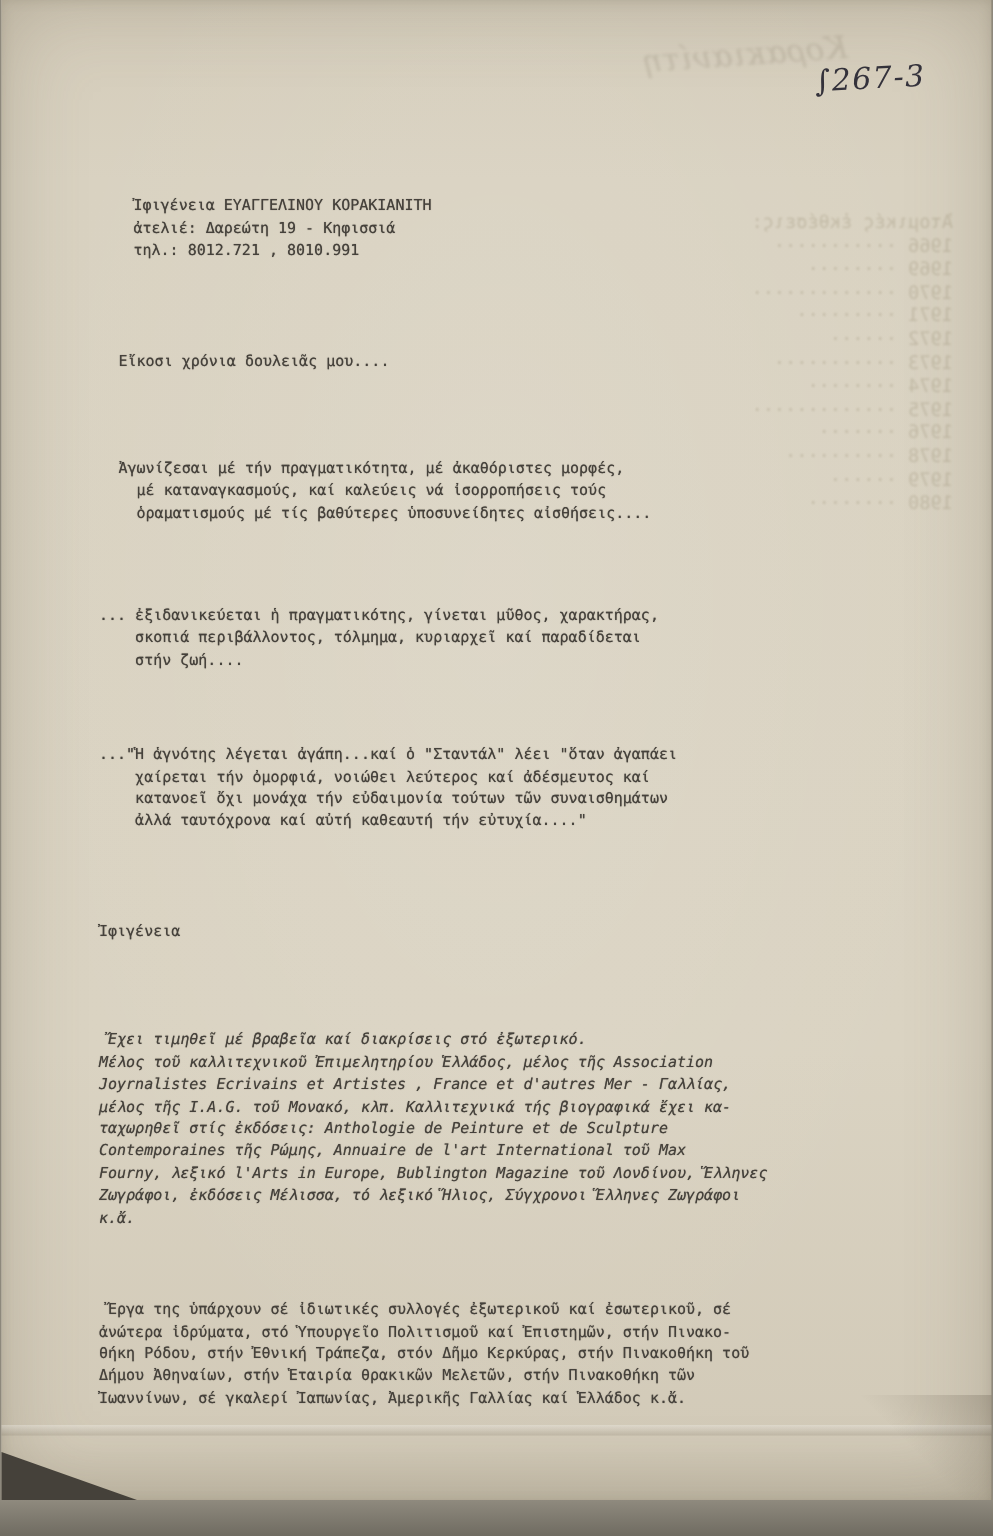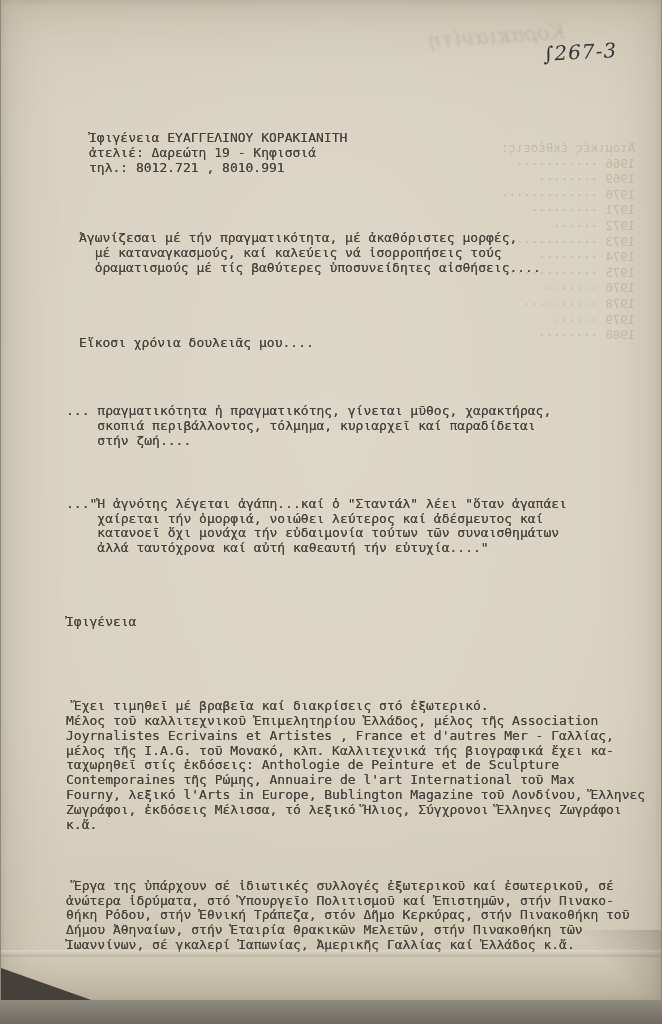--- a/index.html
+++ b/index.html
@@ -16,33 +16,33 @@
       linear-gradient(180deg,#d4ccba 0%,#d9d2c1 12%,#dad3c2 70%,#d2cab8 96%,#c4bca9 100%);
     box-shadow:
       inset 0 0 55px rgba(110,100,80,.30),
       inset 0 0 8px rgba(120,110,90,.25);
   }
   
   .doc{
     position:absolute;left:0;top:0;right:0;bottom:0;
     padding:100px 15px 0 65px;
     color:#45413b;
-    font-size:13px;line-height:14.8px;
+    font-size:10px;line-height:14.8px;
     white-space:pre;
     text-shadow:0 0 .6px rgba(66,61,53,.75);
   }
   .tblock{white-space:pre;}
   .header{margin-left:23px;line-height:15px;}
   .intro{margin-top:16px;margin-left:13px;}
   .q1{margin-top:12px;margin-left:13px;}
   .q2{margin-top:9px;}
   .q3{margin-top:4px;}
   .q4{margin-top:10px;}
   .signature{}
-  .b1{margin-top:25px;}
+  .b1{margin-top:13px;font-style:italic;}
   .b2{margin-top:2px;}
   
   .annotation{
     position:absolute;top:40px;right:44px;
     font-family:"DejaVu Serif",serif;font-style:italic;
     font-size:20px;letter-spacing:1px;color:#34323b;
     transform:rotate(-3deg);
   }
   
   .bleed-text{
@@ -87,27 +87,27 @@
 
   <div class="bleed-text"><div class="bleed-line">Ἀτομικές ἐκθέσεις:</div><div class="bleed-line">1966 ···········</div><div class="bleed-line">1969 ········</div><div class="bleed-line">1970 ·············</div><div class="bleed-line">1971 ·········</div><div class="bleed-line">1972 ······</div><div class="bleed-line">1973 ···········</div><div class="bleed-line">1974 ········</div><div class="bleed-line">1975 ·············</div><div class="bleed-line">1976 ·······</div><div class="bleed-line">1978 ··········</div><div class="bleed-line">1979 ······</div><div class="bleed-line">1980 ········</div></div>
 
   <div class="annotation">∫267-3</div>
 
   <div class="doc">
     <div class="tblock header">Ἰφιγένεια ΕΥΑΓΓΕΛΙΝΟΥ ΚΟΡΑΚΙΑΝΙΤΗ
 ἀτελιέ: Δαρεώτη 19 - Κηφισσιά
 τηλ.: 8012.721 , 8010.991</div>
 
+    <div class="tblock intro">Εἴκοσι χρόνια δουλειᾶς μου....</div>
+
     <div class="tblock q1">Ἀγωνίζεσαι μέ τήν πραγματικότητα, μέ ἀκαθόριστες μορφές,
   μέ καταναγκασμούς, καί καλεύεις νά ἰσορροπήσεις τούς
   ὁραματισμούς μέ τίς βαθύτερες ὑποσυνείδητες αἰσθήσεις....</div>
 
-    <div class="tblock intro">Εἴκοσι χρόνια δουλειᾶς μου....</div>
-
-    <div class="tblock q2">... πραγματικότητα ἡ πραγματικότης, γίνεται μῦθος, χαρακτήρας,
+    <div class="tblock q2">... ἐξιδανικεύεται ἡ πραγματικότης, γίνεται μῦθος, χαρακτήρας,
     σκοπιά περιβάλλοντος, τόλμημα, κυριαρχεῖ καί παραδίδεται
     στήν ζωή....</div>
 
     <div class="tblock q3">..."Ἡ ἁγνότης λέγεται ἀγάπη...καί ὁ "Σταντάλ" λέει "ὅταν ἀγαπάει
     χαίρεται τήν ὀμορφιά, νοιώθει λεύτερος καί ἀδέσμευτος καί
     κατανοεῖ ὄχι μονάχα τήν εὐδαιμονία τούτων τῶν συναισθημάτων
     ἀλλά ταυτόχρονα καί αὐτή καθεαυτή τήν εὐτυχία...."</div>
 
 
     <div class="tblock signature">Ἰφιγένεια</div>

